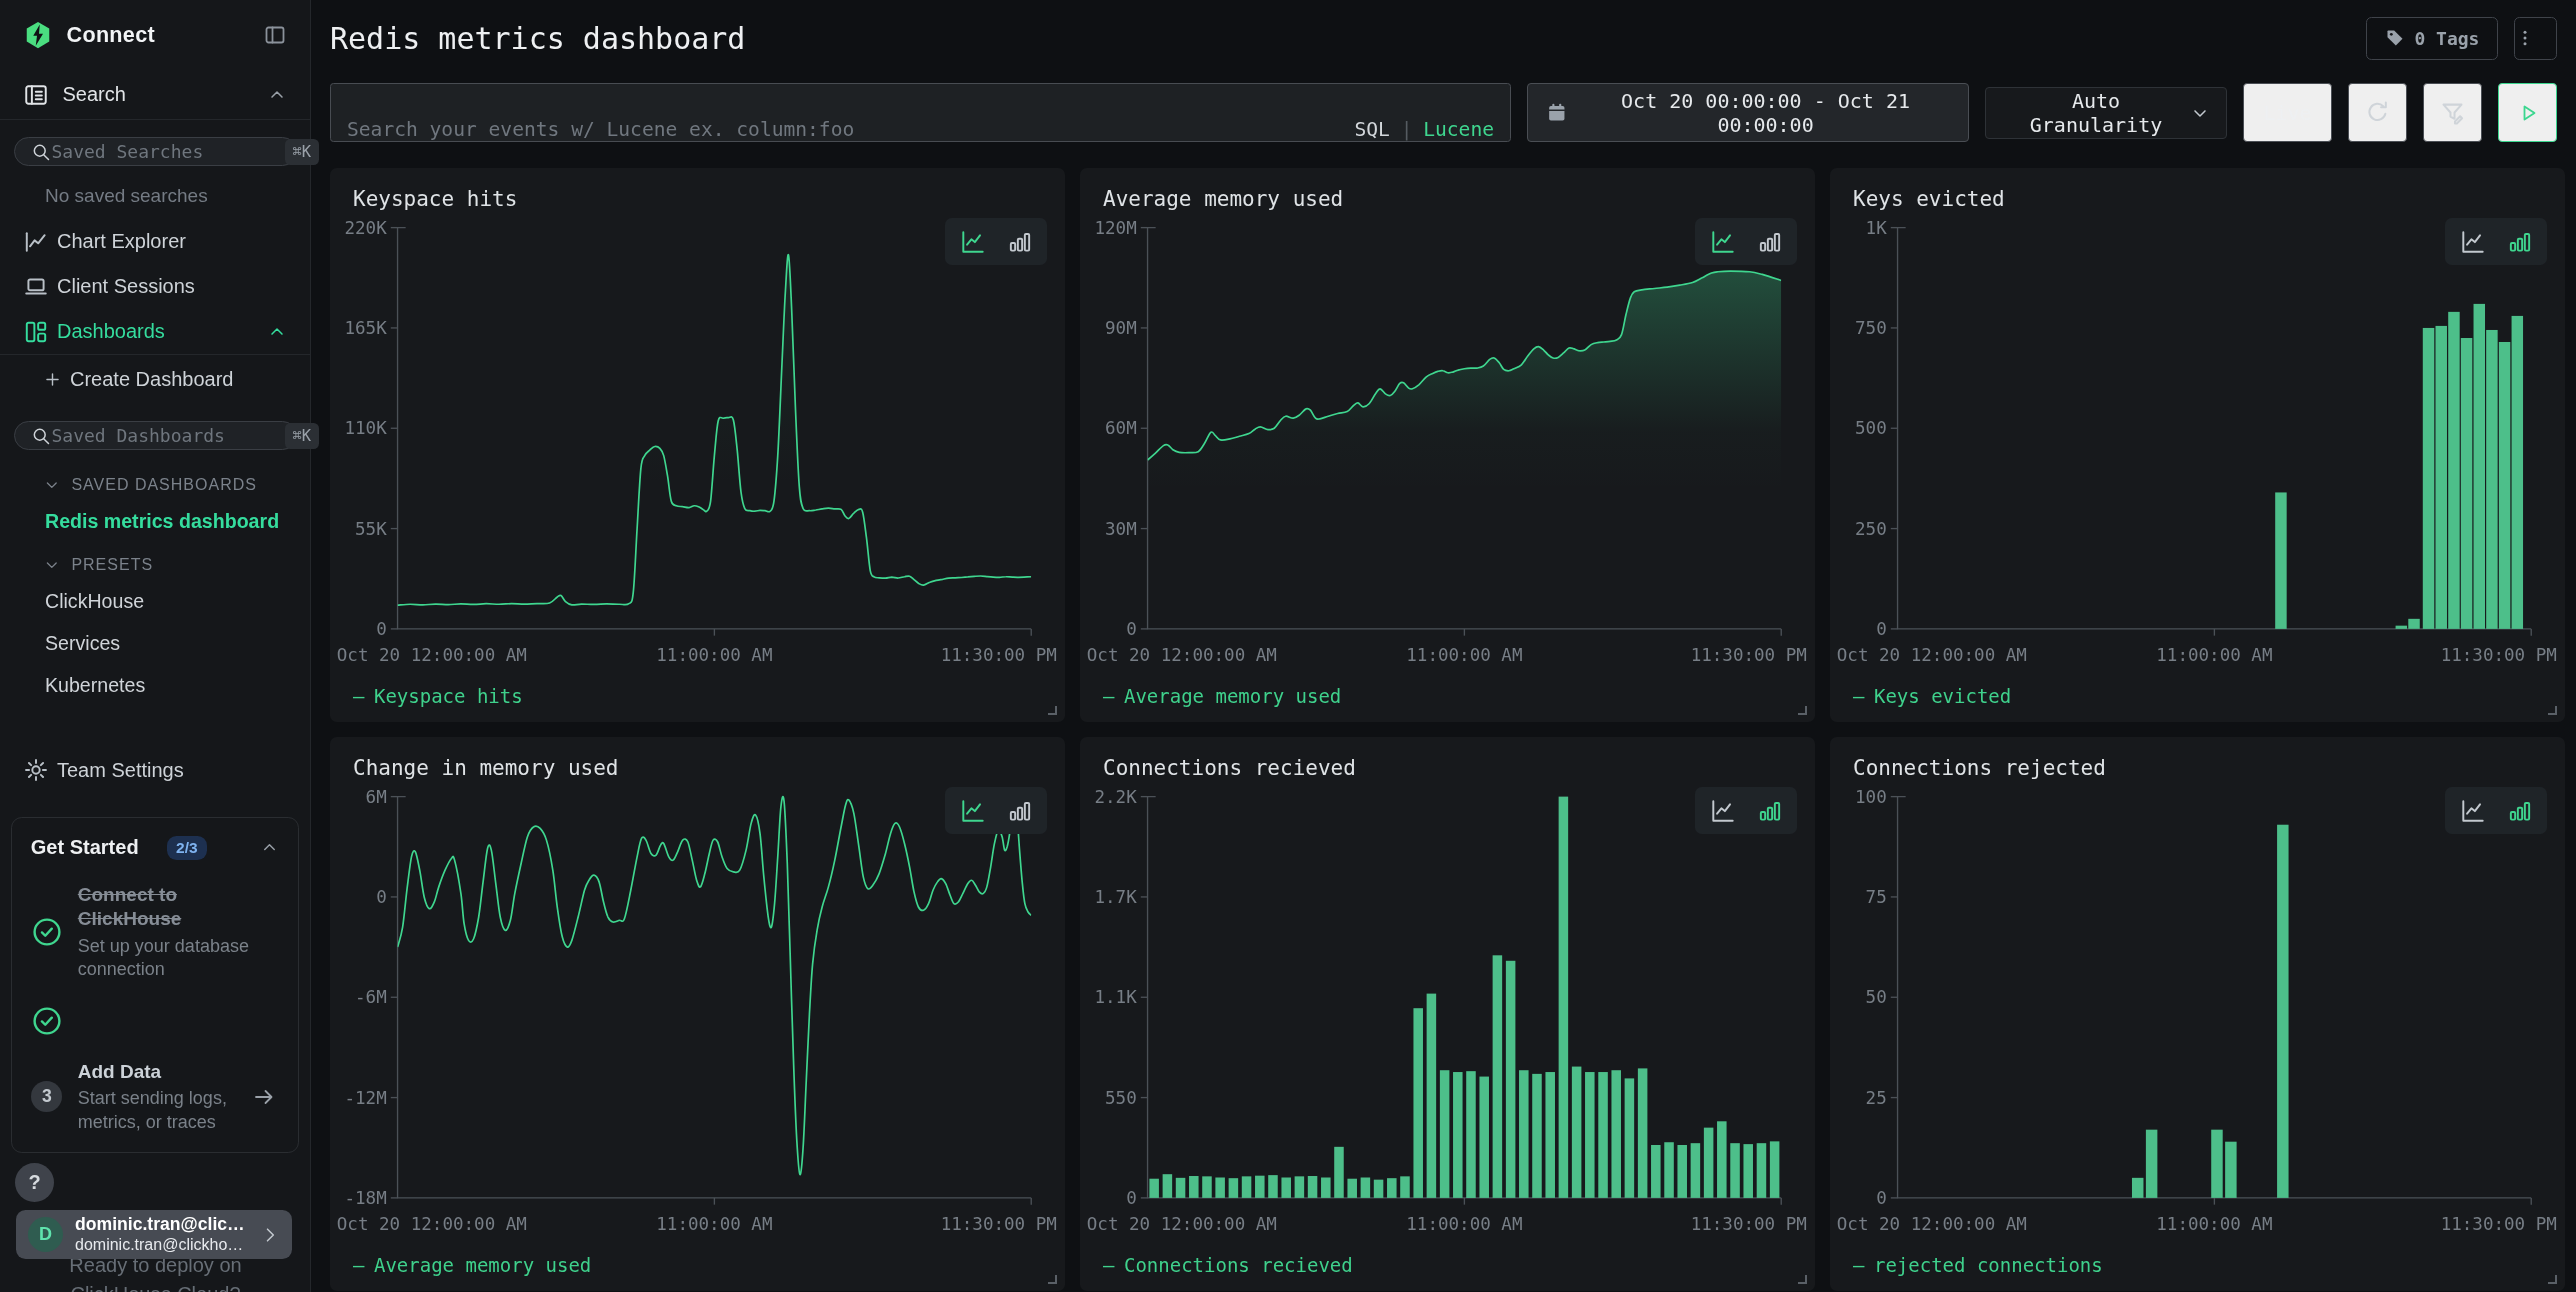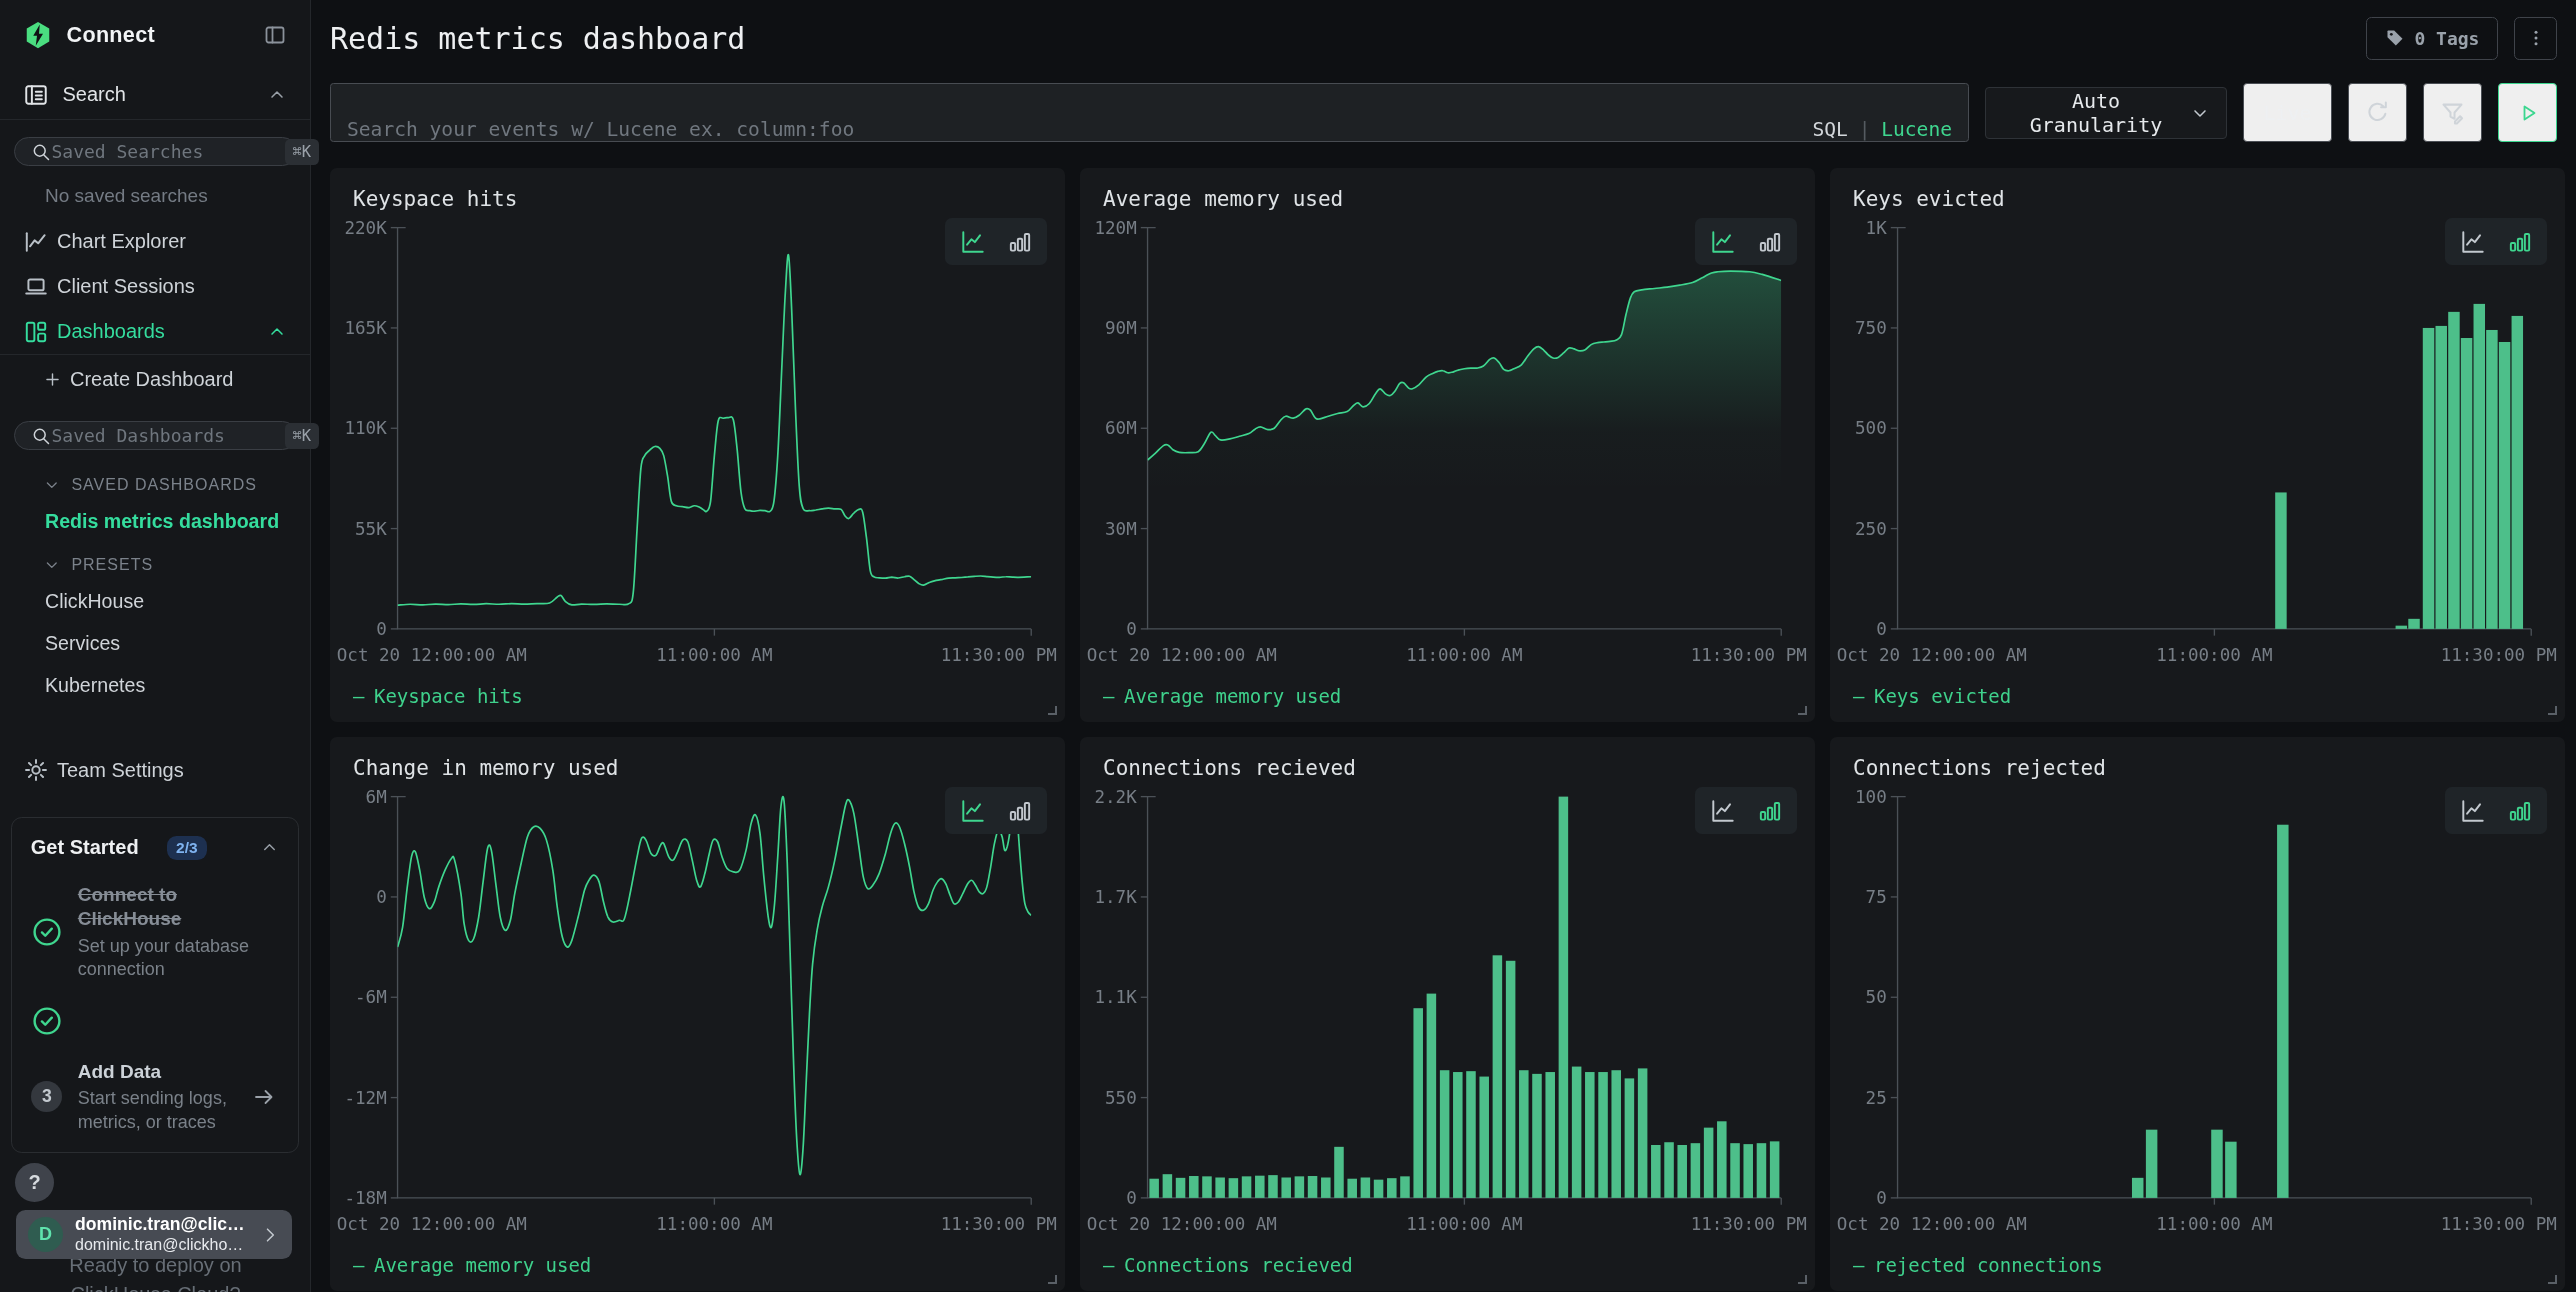--- a/index.html
+++ b/index.html
@@ -62,21 +62,21 @@
     display:flex;align-items:center;justify-content:center;font-size:18px;font-weight:700}
   .uc-name{font-size:17.6px;font-weight:700;color:#fff;line-height:1.2;white-space:nowrap}
   .uc-mail{font-size:16px;color:#e8eaee;line-height:1.2;white-space:nowrap}
   .uc-chev{margin-left:auto;color:#c3c9cf}
 
   
   .main{position:absolute;left:311px;top:0;right:0;bottom:0}
   .topbar{display:flex;align-items:center;height:76px;padding:0 19px}
   .page-title{font-family:"DejaVu Sans Mono",monospace;font-size:30px;color:#eef0f2;font-weight:400}
   .top-right{margin-left:auto;display:flex;gap:16px;align-items:center}
-  .btn{display:flex;align-items:center;justify-content:center;gap:9.5px;border:1.4px solid #3f434a;
+  .btn{display:flex;align-items:center;justify-content:flex-start;gap:9.5px;border:1.4px solid #3f434a;
     border-radius:5.4px;background:transparent;color:#9aa2ab;cursor:pointer}
   .tags-btn{height:43px;padding:0 17.6px;font-family:"DejaVu Sans Mono",monospace;font-size:18px;font-weight:700}
   .dots-btn{width:43px;height:43px;font-size:24px;color:#9aa2ab}
 
   .controls{display:flex;align-items:center;gap:16px;padding:5.4px 19px 0 19px;height:68px}
   .search-wrap{flex:1;display:flex;align-items:flex-end;height:59px;background:#1e2124;
     border:1.4px solid #484c52;border-radius:3.4px;padding:0 16px}
   .search-wrap input{flex:1;background:transparent;border:none;outline:none;color:#c8cdd2;
     font-family:"DejaVu Sans Mono",monospace;font-size:19.6px}
   .search-wrap input::placeholder{color:#70777f}
@@ -347,20 +347,31 @@
 
   <div class="controls">
     <div class="search-wrap">
       <input placeholder="Search your events w/ Lucene ex. column:foo" style="">
       <span class="lang-toggle">
         <span>SQL</span>
         <span class="lang-sep">|</span>
         <span class="lucene">Lucene</span>
       </span>
     </div>
+    <button class="date-btn">
+      <span class="ic">
+        <svg width="21.6" height="21.6" viewBox="0 0 24 24">
+            <rect x="3.5" y="4.5" width="17" height="16" rx="2" fill="currentColor" stroke="none"></rect>
+            <rect x="7" y="2" width="2.4" height="4.4" rx="1.1" fill="currentColor" stroke="none"></rect>
+            <rect x="14.6" y="2" width="2.4" height="4.4" rx="1.1" fill="currentColor" stroke="none"></rect>
+            <path d="M3.5 9.2h17" stroke="#23262a" stroke-width="1.6"></path>
+          </svg>
+      </span>
+      <span>Oct 20 00:00:00 - Oct 21 00:00:00</span>
+    </button>
     <button class="gran-btn">
       <span>Auto Granularity</span>
       <span class="ic">
         <svg width="20" height="20" viewBox="0 0 24 24">
             <path d="M6 9.5l6 6 6-6"></path>
           </svg>
       </span>
     </button>
     <button class="live-btn">Live</button>
     <button class="icon-btn ic">

